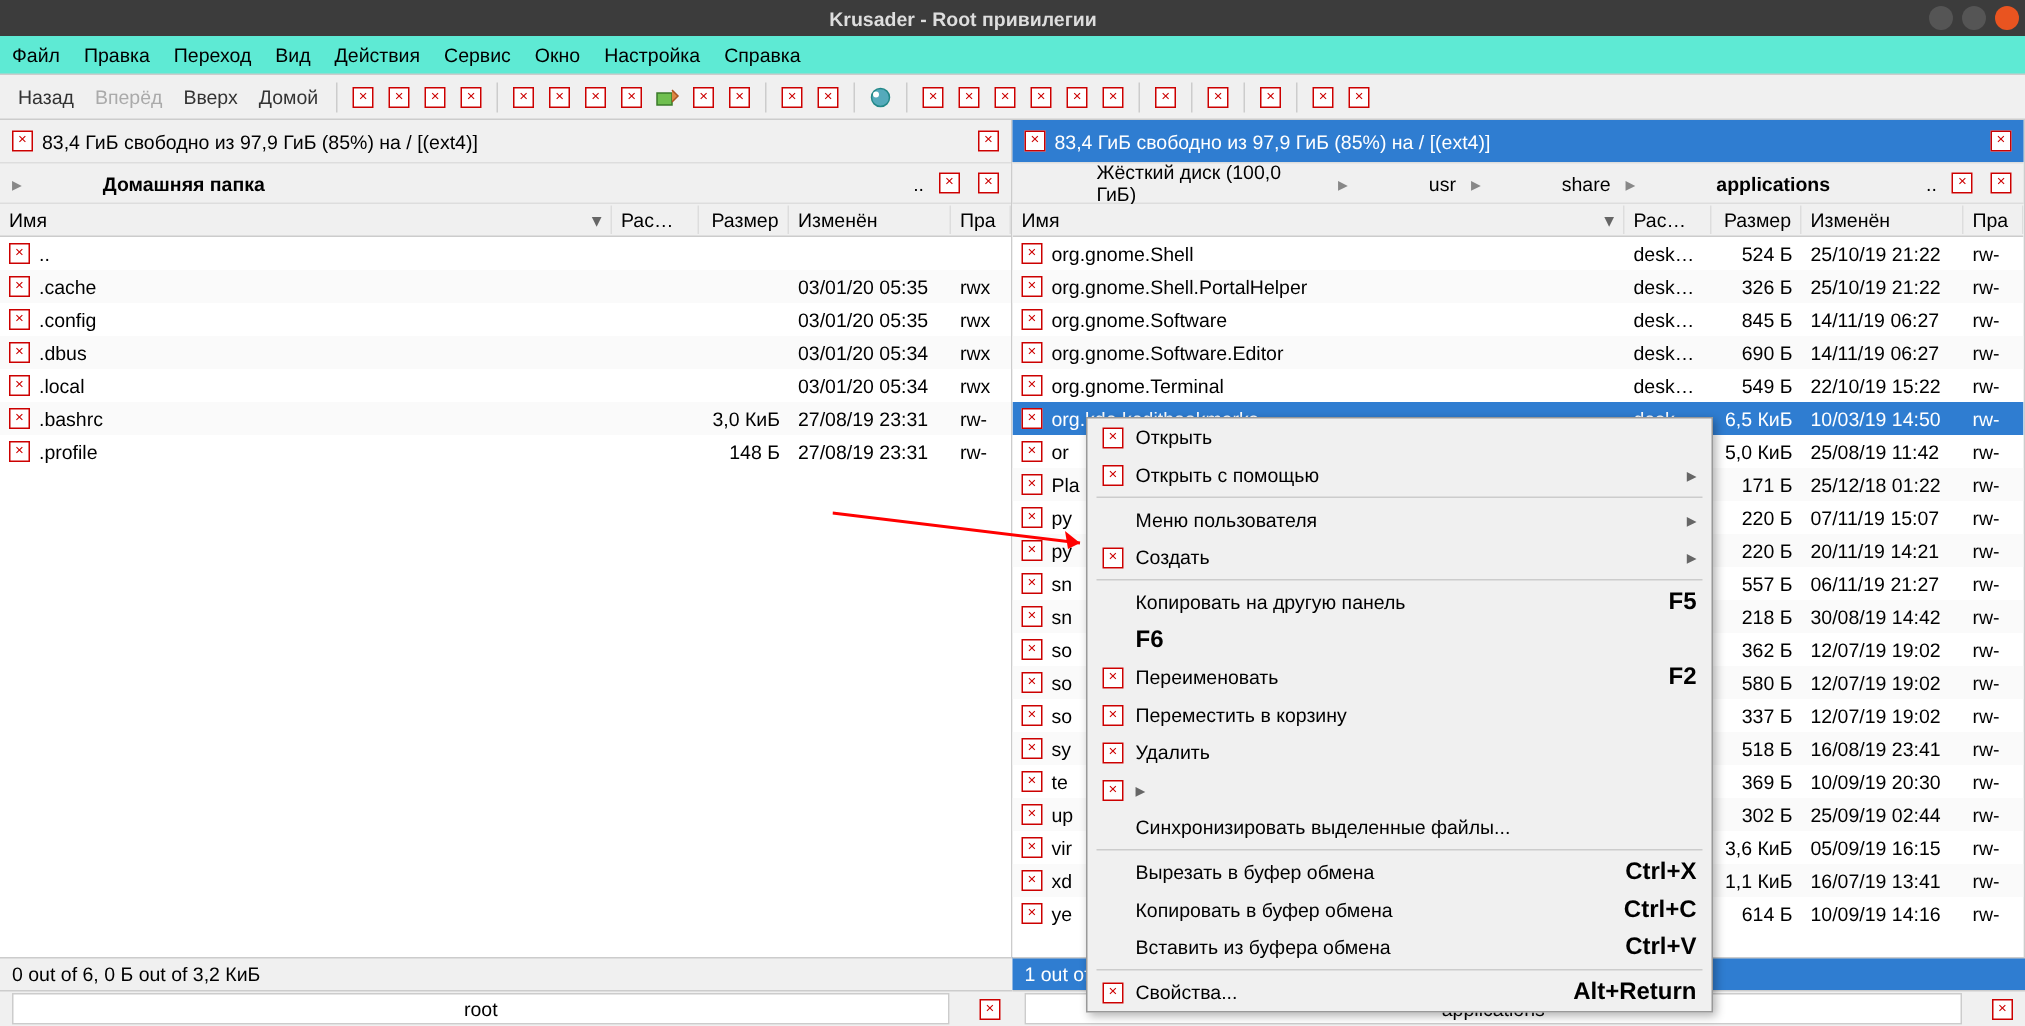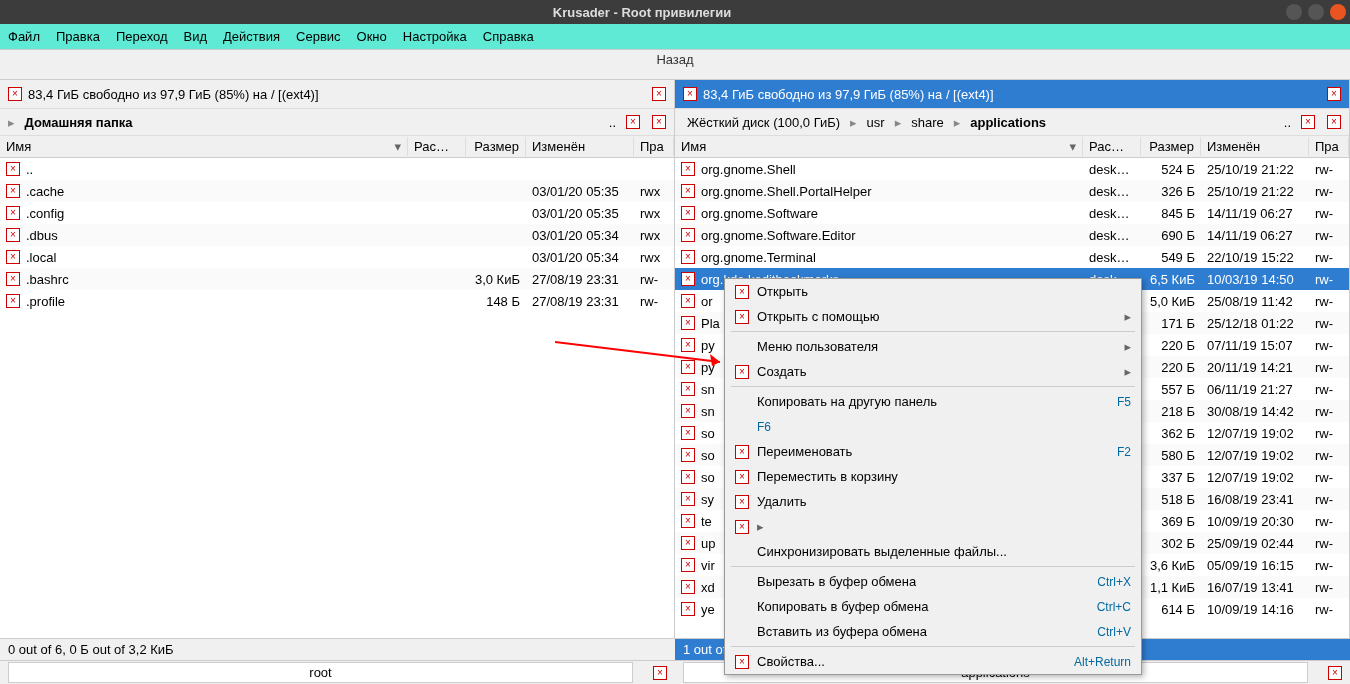--- a/index.html
+++ b/index.html
@@ -5,31 +5,31 @@
 * { margin: 0; padding: 0; box-sizing: border-box; font-family: "Liberation Sans", Arial, sans-serif; font-size: 13px; }
 body { background: #f0f0f0; width: 1350px; height: 684px; overflow: hidden; position: relative; }
 .titlebar { background: #3c3c3c; color: #ddd; height: 24px; display: flex; align-items: center; padding: 0 4px; }
 .titlebar-title { flex: 1; text-align: center; font-weight: bold; }
 .titlebar-btn { width: 16px; height: 16px; border-radius: 50%; margin-left: 6px; display: inline-block; }
 .titlebar-btn.min { background: #555; }
 .titlebar-btn.max { background: #555; }
 .titlebar-btn.close { background: #e95420; }
 .menubar { background: #5eead4; height: 26px; display: flex; align-items: center; padding: 0 8px; border-bottom: 1px solid #ccc; }
 .menubar span { margin-right: 16px; cursor: default; }
-.toolbar { background: #f0f0f0; height: 30px; display: flex; align-items: center; padding: 0 8px; border-bottom: 1px solid #ccc; gap: 6px; flex-direction: column; }
+.toolbar { background: #f0f0f0; height: 30px; display: flex; align-items: center; padding: 0 8px; border-bottom: 1px solid #ccc; gap: 6px; }
 .toolbar-btn { padding: 2px 4px; color: #333; }
 .toolbar-btn.disabled { color: #aaa; }
 .ticon { width: 18px; height: 18px; display: inline-flex; align-items: center; justify-content: center; }
 .xbox { width: 14px; height: 14px; border: 1px solid #c00; color: #c00; font-size: 10px; line-height: 12px; text-align: center; display: inline-block; background: #fff; }
 .panels { display: flex; height: calc(100% - 24px - 26px - 30px - 46px); }
 .panel { flex: 1; display: flex; flex-direction: column; border-right: 1px solid #ccc; min-width: 0; }
 .panel-header { height: 28px; display: flex; align-items: center; padding: 0 8px; background: #f0f0f0; gap: 6px; }
 .panel-header.active { background: #2f7dd1; color: #fff; }
 .panel-breadcrumb { height: 28px; display: flex; align-items: center; padding: 0 8px; background: #f0f0f0; border-top: 1px solid #ddd; border-bottom: 1px solid #ddd; gap: 6px; }
-.panel-breadcrumb .crumb { padding: 2px 4px; }
+.panel-breadcrumb .crumb { padding: 2px 4px; margin-left: 44px; }
 .panel-breadcrumb .crumb.bold { font-weight: bold; }
 .panel-breadcrumb .sep { color: #888; }
 .panel-breadcrumb .spacer { flex: 1; }
 .table { flex: 1; overflow: auto; background: #fff; position: relative; }
 .thead { display: flex; background: #f0f0f0; border-bottom: 1px solid #ccc; height: 22px; align-items: center; position: sticky; top: 0; }
 .th { padding: 2px 6px; border-right: 1px solid #ddd; overflow: hidden; white-space: nowrap; text-overflow: ellipsis; }
 .th.name { flex: 1; }
 .th.ext { width: 58px; }
 .th.size { width: 60px; text-align: right; }
 .th.mod { width: 108px; }
@@ -47,21 +47,21 @@
 .panel-status { height: 22px; background: #f0f0f0; border-top: 1px solid #ccc; padding: 2px 8px; display: flex; align-items: center; }
 .panel-status.active { background: #2f7dd1; color: #fff; }
 .panel-input { height: 24px; display: flex; align-items: center; padding: 2px 8px; background: #f0f0f0; border-top: 1px solid #ccc; gap: 20px; }
 .panel-input input { flex: 1; border: 1px solid #ccc; padding: 2px 4px; background: #fff; text-align: center; }
 .bottom-inputs { display: flex; height: 46px; flex-direction: column; }
 .bottom-row { display: flex; }
 .bottom-row > div { flex: 1; }
 .context-menu { position: absolute; background: #f0f0f0; border: 1px solid #999; box-shadow: 2px 2px 6px rgba(0,0,0,.3); z-index: 100; min-width: 418px; }
 .context-menu .mitem { display: flex; align-items: center; height: 25px; padding: 0 10px; gap: 8px; }
 .context-menu .mitem .mlabel { flex: 1; }
-.context-menu .mitem .mkey { color: #0369a1; font-size: 12px; }
+.context-menu .mitem .mkey { color: #000000; font-size: 16px; font-weight: bold; }
 .context-menu .mitem .marrow { color: #666; }
 .context-menu .msep { height: 1px; background: #ccc; margin: 2px 6px; }
 .arrow-annotation { position: absolute; z-index: 50; pointer-events: none; }
 .toolbar .sep { width: 1px; height: 20px; background: #ccc; margin: 0 2px; }
 .panel-header .spacer { flex: 1; }
 </style>
 </head>
 <body>
 
 <div class="titlebar">

